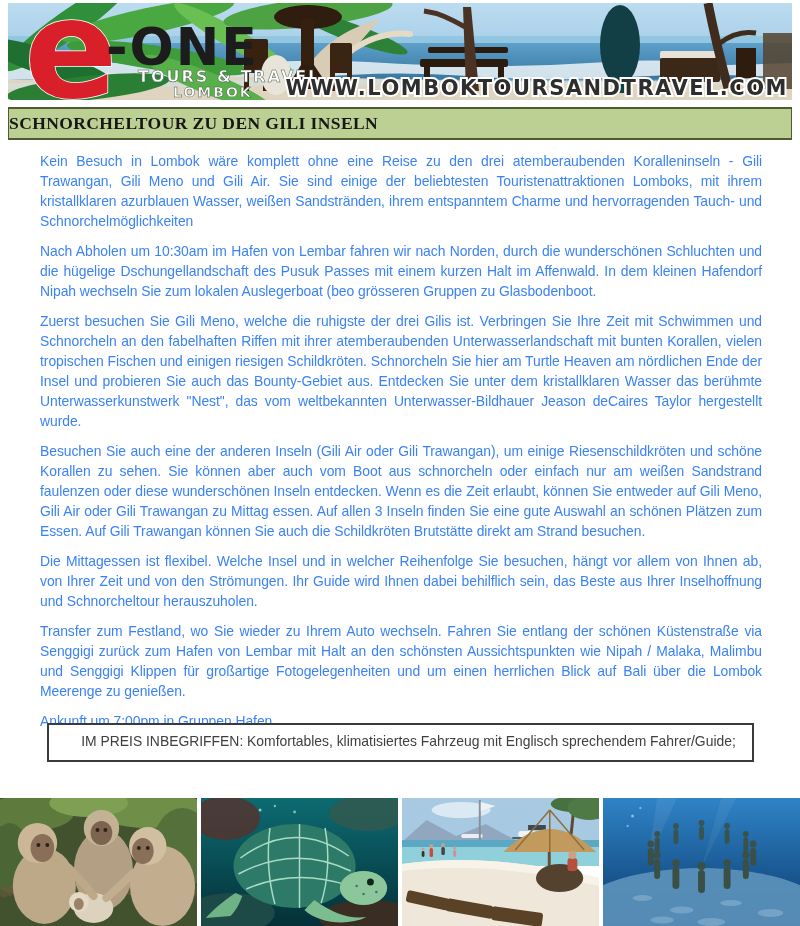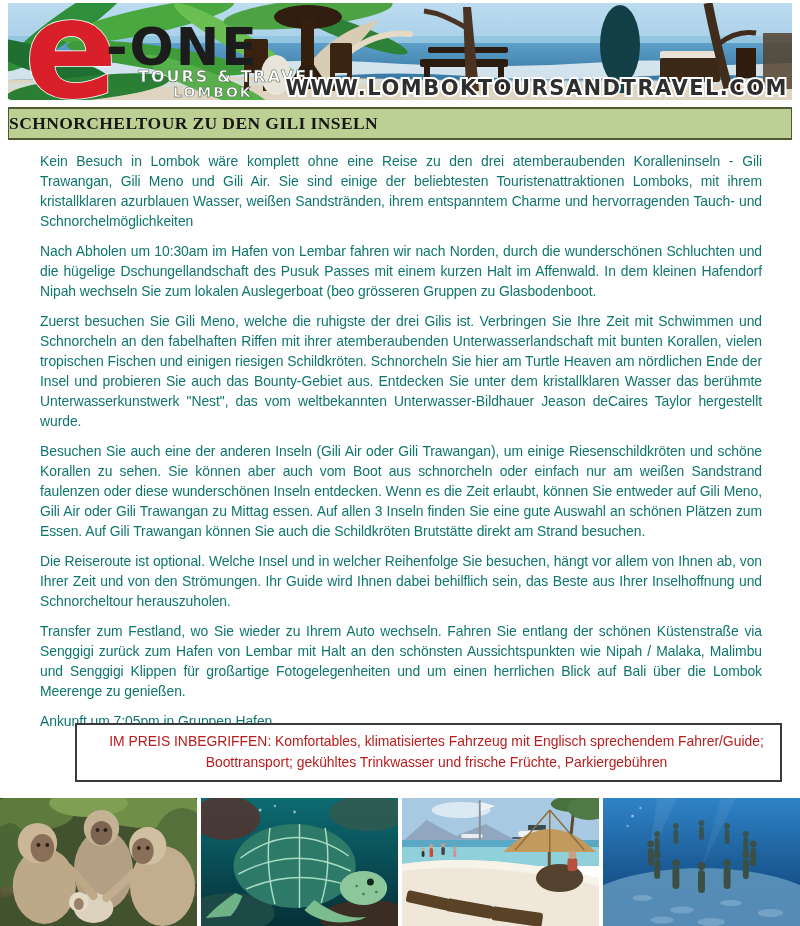--- a/index.html
+++ b/index.html
@@ -18,31 +18,31 @@
     background:#bdd094; border:2px solid #4f5a30; border-left-width:1px; border-right-width:1px;
     display:flex; align-items:center; justify-content:flex-start;
   }
   .title-bar h1 {
     font-family:"Liberation Serif","DejaVu Serif",serif;
     font-size:17.5px; font-weight:bold; color:#161616; letter-spacing:0.4px;
   }
   
   .content {
     position:absolute; left:40px; right:38px; top:151px;
-    font-size:13.9px; line-height:20px; color:#0f766e; letter-spacing:-0.05px;
+    font-size:13.9px; line-height:20px; color:#3b82f6; letter-spacing:-0.05px;
   }
   .content p.body { text-align:justify; margin:0 0 10px 0; }
   .content p.arrival { text-align:left; margin:2px 0 0 0; }
   span.b { font-weight:normal; }
   
   .price-box {
     position:absolute; left:47px; top:723px; width:707px;
     border:2px solid #3a3a3a; background:#ffffff;
     padding:6px 14px 8px 30px; text-align:center;
-    font-size:13.9px; line-height:20.5px; color:#b91c1c;margin-left:28px;
+    font-size:13.9px; line-height:20.5px; color:#404040;
   }
   
   .photos {
     position:absolute; left:0; bottom:0; width:800px; height:128px;
     display:flex; gap:4px; background:#ffffff;
   }
   .photo { flex:1 1 0; height:128px; overflow:hidden; }
   .photo svg { display:block; width:100%; height:100%; }
 </style>
 </head>
@@ -123,28 +123,27 @@
 
   <div class="title-bar">
     <h1>SCHNORCHELTOUR ZU DEN GILI INSELN</h1>
   </div>
 
   <div class="content">
     <p class="body"><span>Kein Besuch in Lombok wäre komplett ohne eine Reise zu den drei atemberaubenden Koralleninseln - Gili Trawangan, Gili Meno und Gili Air. Sie sind einige der beliebtesten Touristenattraktionen Lomboks, mit ihrem kristallklaren azurblauen Wasser, weißen Sandstränden, ihrem entspanntem Charme und hervorragenden Tauch- und Schnorchelmöglichkeiten</span></p>
     <p class="body"><span>Nach Abholen um 10:30am im Hafen von Lembar fahren wir nach Norden, durch die wunderschönen Schluchten und die hügelige Dschungellandschaft des </span><span class="b">Pusuk Passes</span><span> mit einem kurzen Halt im </span><span class="b">Affenwald.</span><span>  In dem kleinen Hafendorf Nipah wechseln Sie zum lokalen Auslegerboat (beo grösseren Gruppen zu Glasbodenboot.</span></p>
     <p class="body"><span>Zuerst besuchen Sie </span><span class="b">Gili Meno</span><span>, welche die ruhigste der drei Gilis ist. Verbringen Sie Ihre Zeit mit Schwimmen und Schnorcheln an den fabelhaften Riffen mit ihrer atemberaubenden Unterwasserlandschaft mit bunten Korallen, vielen tropischen Fischen und einigen riesigen Schildkröten. Schnorcheln Sie hier am </span><span class="b">Turtle Heaven</span><span> am nördlichen Ende der Insel und probieren Sie auch das Bounty-Gebiet aus. Entdecken Sie unter dem kristallklaren Wasser das berühmte </span><span class="b">Unterwasserkunstwerk "Nest"</span><span>, das vom weltbekannten Unterwasser-Bildhauer Jeason deCaires Taylor hergestellt wurde.</span></p>
     <p class="body"><span>Besuchen Sie auch eine der anderen Inseln (Gili Air oder Gili Trawangan), um einige Riesenschildkröten und schöne Korallen zu sehen. Sie können aber auch vom Boot aus schnorcheln oder einfach nur am weißen Sandstrand faulenzen oder diese wunderschönen Inseln entdecken. Wenn es die Zeit erlaubt, können Sie entweder auf Gili Meno, Gili Air oder Gili Trawangan zu Mittag essen. Auf allen 3 Inseln finden Sie eine gute Auswahl an schönen Plätzen zum Essen. Auf Gili Trawangan können Sie auch die </span><span class="b">Schildkröten Brutstätte</span><span> direkt am Strand besuchen.</span></p>
-    <p class="body"><span class="b">Die Reiseroute ist optional.</span><span> Welche Insel und in welcher Reihenfolge Sie besuchen, hängt vor allem von Ihnen ab, von Ihrer Zeit und von den Strömungen. Ihr Guide wird Ihnen dabei behilflich sein, das Beste aus Ihrer Inselhoffnung und Schnorcheltour herauszuholen.</span></p>
+    <p class="body"><span class="b">Die Mittagessen ist flexibel.</span><span> Welche Insel und in welcher Reihenfolge Sie besuchen, hängt vor allem von Ihnen ab, von Ihrer Zeit und von den Strömungen. Ihr Guide wird Ihnen dabei behilflich sein, das Beste aus Ihrer Inselhoffnung und Schnorcheltour herauszuholen.</span></p>
     <p class="body"><span>Transfer zum Festland, wo Sie wieder zu Ihrem Auto wechseln. Fahren Sie entlang der schönen Küstenstraße via Senggigi zurück zum Hafen von Lembar mit Halt an den schönsten Aussichtspunkten wie </span><span class="b">Nipah / Malaka, Malimbu und Senggigi</span><span> Klippen für großartige Fotogelegenheiten und um einen herrlichen Blick auf Bali über die Lombok Meerenge zu genießen.</span></p>
-    <p class="arrival"><span>Ankunft um 7:05pm in </span><span class="b">Gruppen Hafen</span></p>
+    <p class="arrival"><span>Ankunft um 7:00pm in </span><span class="b">Gruppen Hafen</span></p>
   </div>
 
   <div class="price-box">
     <div><span class="b">IM PREIS INBEGRIFFEN:</span><span> Komfortables, klimatisiertes Fahrzeug mit Englisch sprechendem Fahrer/Guide;</span></div>
-    <div><span>Boottransport; gekühltes Trinkwasser und frische Früchte, Parkiergebühren</span></div>
   </div>
 
   <div class="photos">
 
     <div class="photo">
       <svg viewBox="0 0 200 128" preserveAspectRatio="none">
         <rect width="200" height="128" fill="#42522e"></rect>
         <ellipse cx="30" cy="15" rx="45" ry="18" fill="#5e7a3c"></ellipse>
         <ellipse cx="150" cy="10" rx="55" ry="20" fill="#6f8f48"></ellipse>
         <ellipse cx="185" cy="50" rx="30" ry="40" fill="#55703a"></ellipse>

